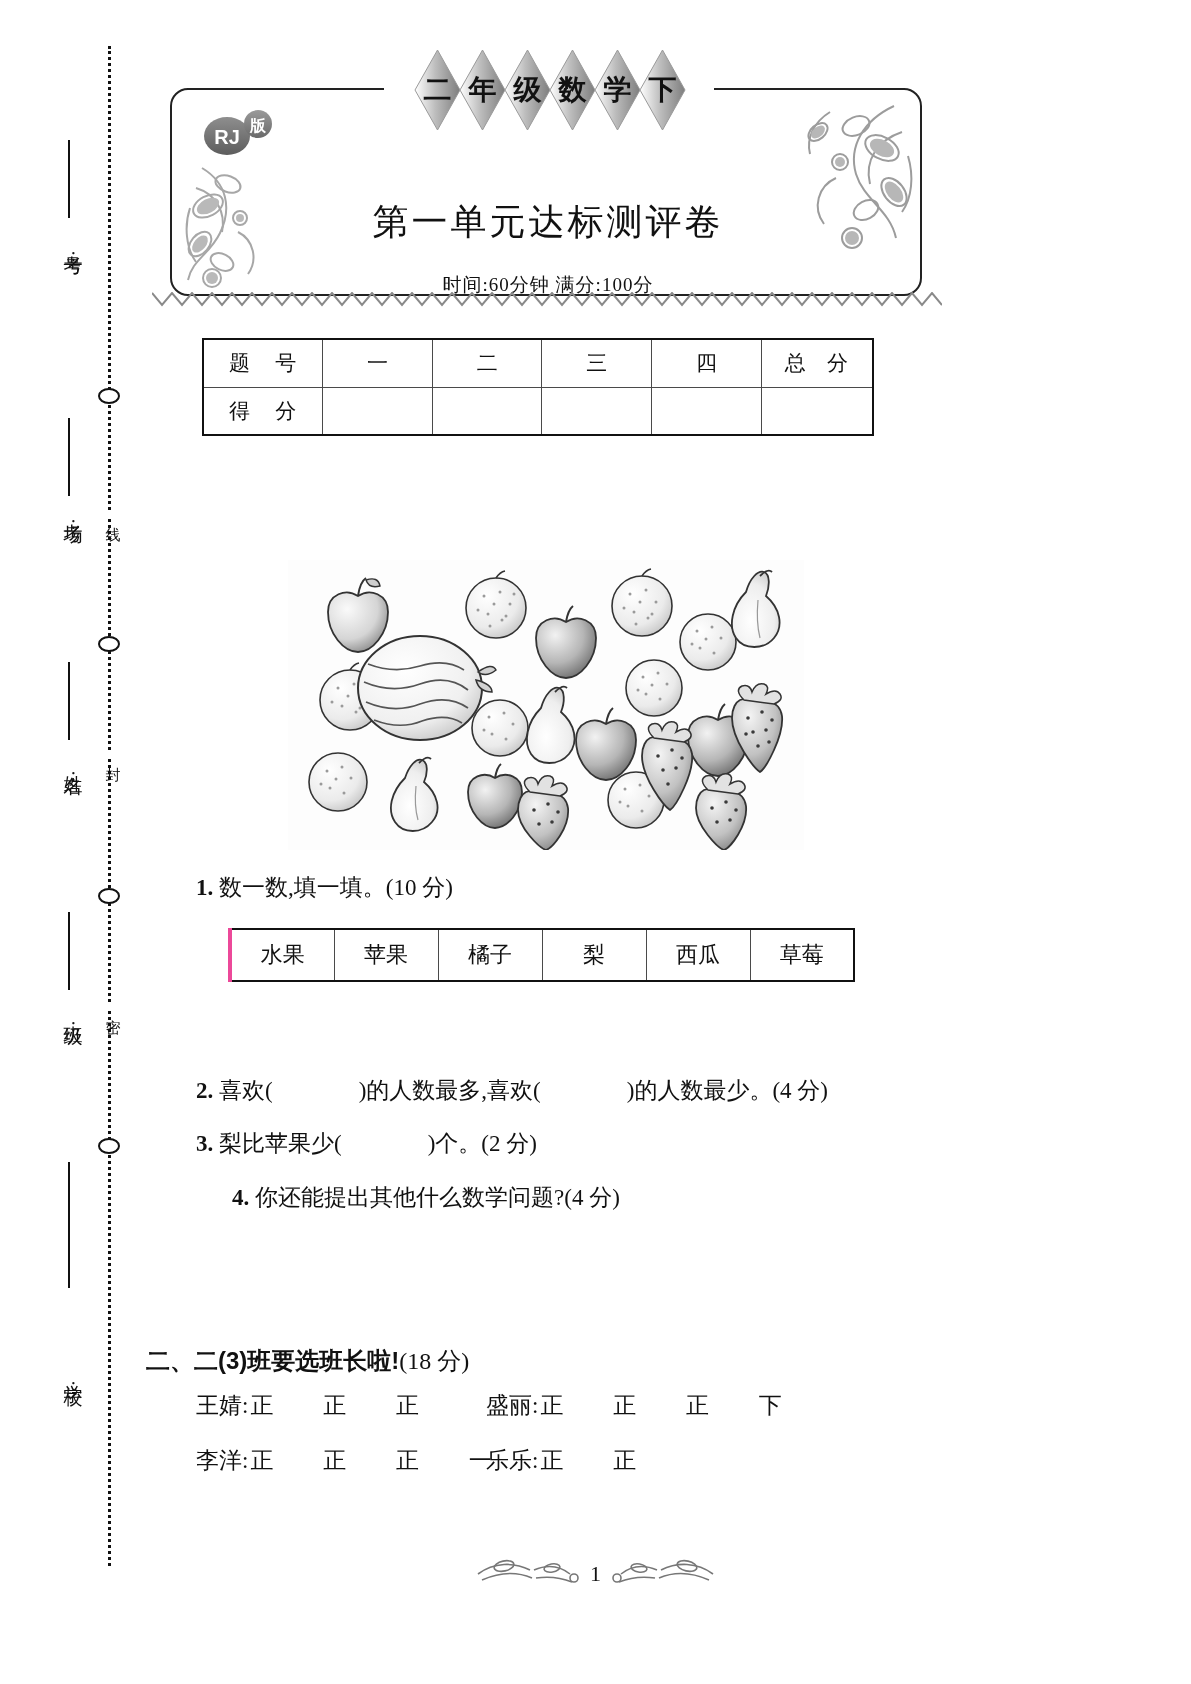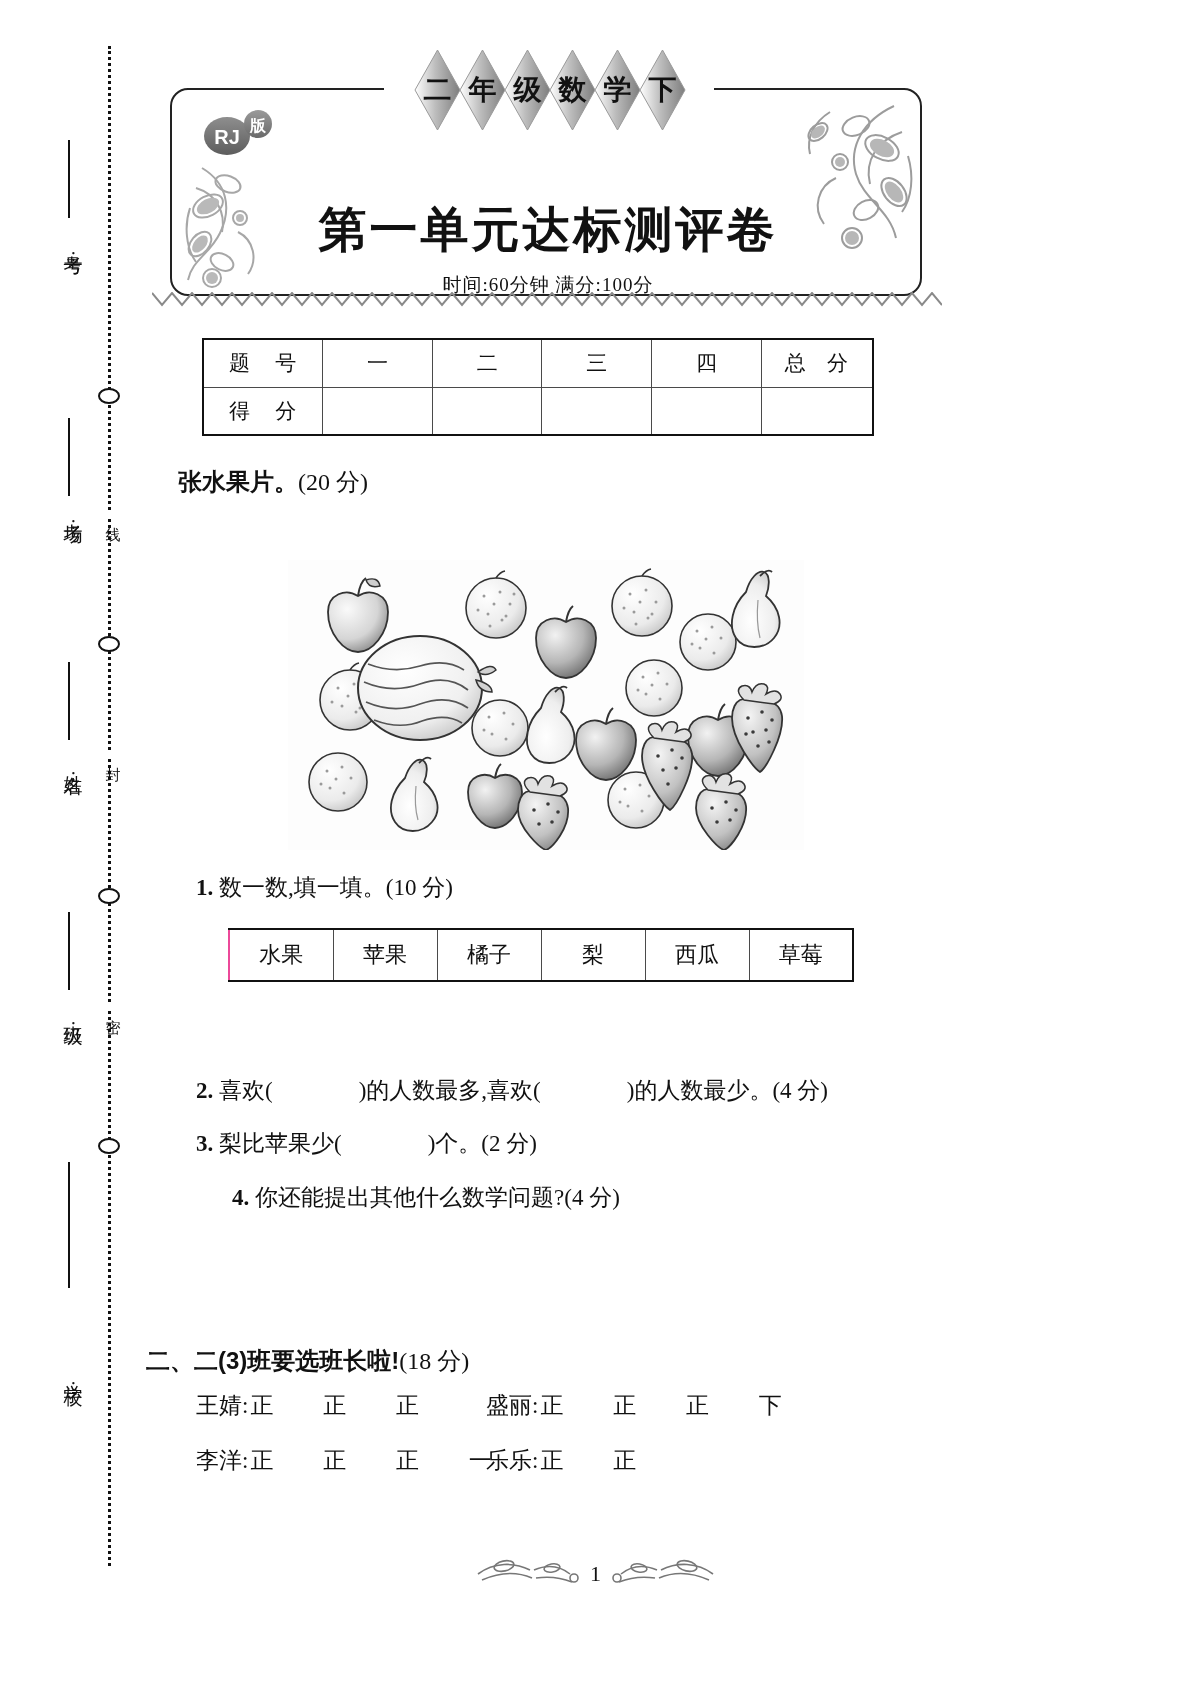--- a/index.html
+++ b/index.html
@@ -94,21 +94,21 @@
     color: #111;
   }
   .banner-white-cover {
     position:absolute; left:232px; top:38px; width:330px; height:6px;
     background:#fff; z-index:4;
   }
 
   .banner-main-title {
     position: absolute; top: 108px; left: 0; width: 752px;
     text-align: center;
-    font-size: 48px; font-weight: bold;
+    font-size: 36px; font-weight: normal;
     letter-spacing: 3px;
     font-family: "Liberation Serif", serif;
   }
   .banner-sub {
     position: absolute; top: 182px; left: 0; width: 752px;
     text-align: center;
     font-size: 19px;
     letter-spacing: 1px;
     font-family: "Liberation Serif", serif;
   }
@@ -187,21 +187,21 @@
   }
   .fruit-table td {
     border: 1px solid #4a4a4a;
     width: 104px; height: 52px;
     text-align: center;
     font-size: 22px;
     font-family: "Liberation Serif", serif;
   }
   .fruit-table tr:first-child td { border-top: 2px solid #111; }
   .fruit-table tr:last-child td { border-bottom: 2px solid #111; }
-  .fruit-table td:first-child { border-left: 2px solid #ec4899; }
+  .fruit-table td:first-child { border-left: 4px solid #ec4899; }
   .fruit-table td:last-child { border-right: 2px solid #111; }
 
   .blank-paren { display:inline-block; width: 86px; }
 
   
   .q-sec2 {
     position: absolute; left: 146px; top: 1345px;
     font-size: 24px; font-weight: bold;
     font-family: "Liberation Sans", sans-serif;
     white-space: nowrap;
@@ -397,23 +397,20 @@
     <td class="c"></td>
     <td class="c"></td>
     <td class="c"></td>
     <td class="c"></td>
     <td class="tot"></td>
   </tr>
 </tbody>
   </table>
 
 <div class="q-sec1">
-  <div class="l2">
-    <span>张水果片。</span><span class="paren">(20 分)</span>
-  </div>
 </div>
 
 <svg class="fruit-pic" viewBox="0 0 516 290">
   <defs>
     <radialGradient id="orG" cx="35%" cy="30%" r="75%">
       <stop offset="0%" stop-color="#ffffff"></stop>
         <stop offset="70%" stop-color="#ebebeb"></stop>
         <stop offset="100%" stop-color="#c9c9c9"></stop>
     </radialGradient>
     <radialGradient id="apG" cx="32%" cy="28%" r="78%">

